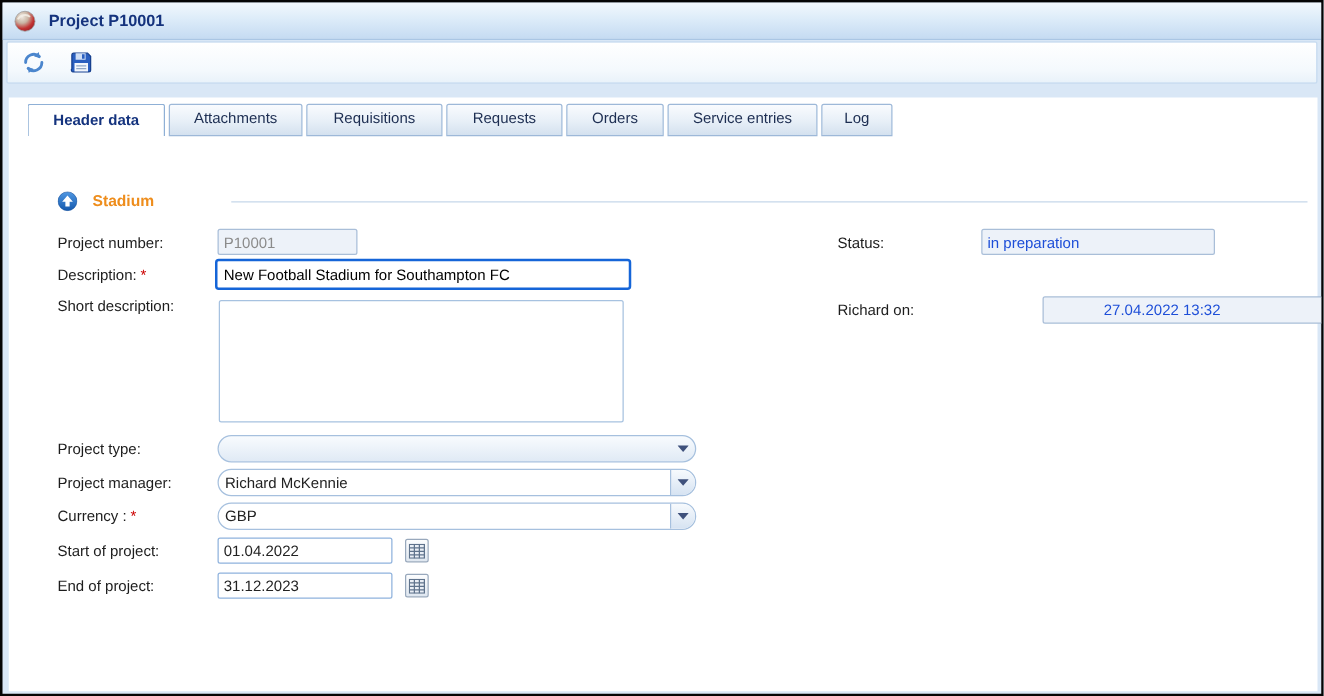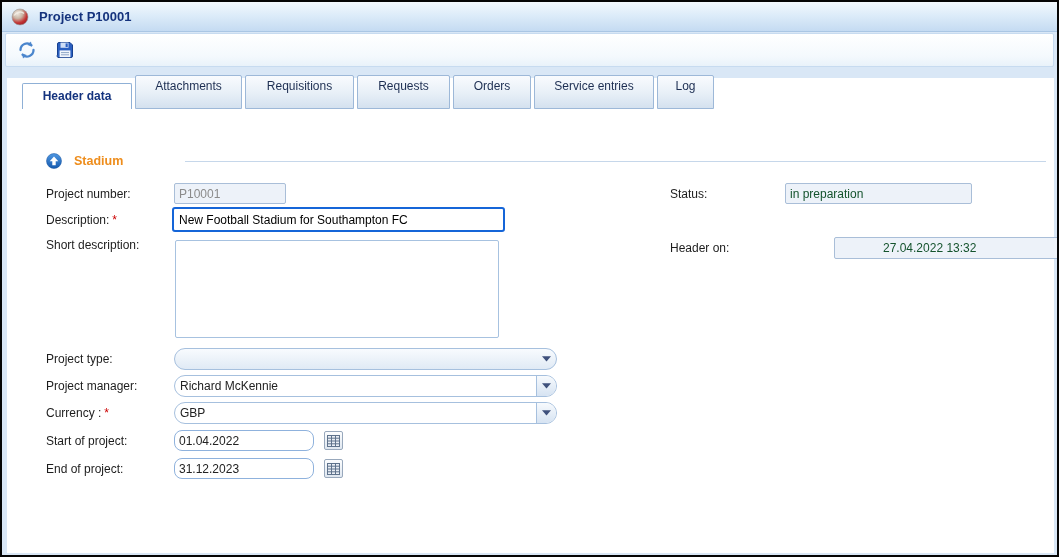--- a/index.html
+++ b/index.html
@@ -21,21 +21,21 @@
              border:1px solid #c7dbf0; border-radius:2px;
              display:flex; align-items:center; gap:12px; padding-left:8px; }
   .tbtn { width:26px; height:26px; background:transparent; border:none; padding:0;
           display:flex; align-items:center; justify-content:center; cursor:pointer; }
 
   
   .content { position:absolute; left:5px; right:3px; top:76px; bottom:2px; background:#fff; }
 
   
   .tabbar { position:absolute; left:20px; top:81px; height:26px; display:flex; align-items:flex-end; }
-  .tab { box-sizing:border-box; height:34px; line-height:21px; text-align:center; font-size:12px;
+  .tab { box-sizing:border-box; height:26px; line-height:21px; text-align:center; font-size:12px;
          color:#1d2e52; cursor:pointer; margin-right:3px; border:1px solid #9db8d8;
          border-radius:2px 2px 0 0;
          background:linear-gradient(180deg,#f9fbfe 0%,#e7eff7 55%,#d4e1ef 100%); }
   .tab.active { height:26px; line-height:24px; background:#ffffff; font-weight:bold;
                 color:#14337e; border-color:#8fb0d6; border-bottom:none; }
 
   
   .section-hdr { position:absolute; left:44px; right:11px; top:150px; height:18px;
                  display:flex; align-items:center; }
   .section-title { margin-left:12px; font-size:12.5px; font-weight:bold; color:#ee8d1c; }
@@ -47,42 +47,42 @@
   .lbl.l1 { left:44px; }
   .lbl.l2 { left:668px; }
   .lbl-top { position:absolute; top:2px; left:44px; font-size:12px; color:#1d1d1d; }
   .req { color:#cc0000; margin-left:3px; }
 
   input, textarea { font-family:"Liberation Sans", sans-serif; }
 
   .ro { position:absolute; top:0; box-sizing:border-box; height:21px; background:#edf2f9;
         border:1px solid #a9bed8; border-radius:2px; font-size:12px; padding:0 4px; }
   .ro.gray  { color:#8b8b8b; }
-  .ro.dark  { color:#14532d; }
+  .ro.dark  { color:#1d4ed8; }
 
   .desc-input { position:absolute; left:170px; top:0; width:333px; height:25px; box-sizing:border-box;
                 border:2px solid #1565d8; border-radius:3px; font-size:12px; padding:0 5px;
                 color:#000; outline:none; }
 
   .ta { position:absolute; left:173px; top:4px; width:324px; height:98px; box-sizing:border-box;
         border:1px solid #a7c2e0; border-radius:2px; resize:none; font-size:12px; padding:2px 4px; }
 
   .combo { position:absolute; left:172px; top:0; width:383px; height:22px; box-sizing:border-box;
            border:1px solid #a6c0de; border-radius:11px; background:#fff; display:flex;
            overflow:hidden; cursor:pointer; }
   .combo .val { flex:1; font-size:12px; line-height:20px; padding:0 5px; color:#222;
                 white-space:nowrap; overflow:hidden; }
   .combo .abtn { width:19px; flex:0 0 auto; border-left:1px solid #a6c0de;
                  background:linear-gradient(180deg,#f7fafd 0%,#d6e3f2 100%);
                  display:flex; align-items:center; justify-content:center; }
   .combo.gradient { background:linear-gradient(180deg,#f8fbfe 0%,#e0eaf5 100%); }
   .combo.gradient .abtn { border-left:none; background:transparent; }
 
   .date { position:absolute; left:172px; top:0; width:140px; height:21px; box-sizing:border-box;
-          border:1px solid #8fb2dd; border-radius:8px; font-size:12px; padding:0 4px; color:#222; }
+          border:1px solid #8fb2dd; border-radius:2px; font-size:12px; padding:0 4px; color:#222; }
   .calbtn { position:absolute; left:322px; top:1px; width:19px; height:19px; box-sizing:border-box;
             border:1px solid #98a8bc; border-radius:2px; padding:0; cursor:pointer;
             background:linear-gradient(180deg,#fcfdfe 0%,#dfe7f0 100%);
             display:flex; align-items:center; justify-content:center; }
 </style>
 </head>
 <body>
 
 <div class="window">
 
@@ -222,17 +222,17 @@
     </button>
   </div>
 
   <div class="row" style="top:181px">
     <span class="lbl l2">Status:</span>
     <input class="ro dark" style="left: 783px; width: 187px;" readonly="" value="in preparation">
   </div>
 
 
   <div class="row" style="top:235px">
-    <span class="lbl l2">Header on:</span>
+    <span class="lbl l2">Richard on:</span>
     <input class="ro dark" style="left: 832px; width: 237px; height: 22px; padding-left: 48px;" readonly="" value="27.04.2022 13:32">
   </div>
 
 </div>
 
 </body></html>

